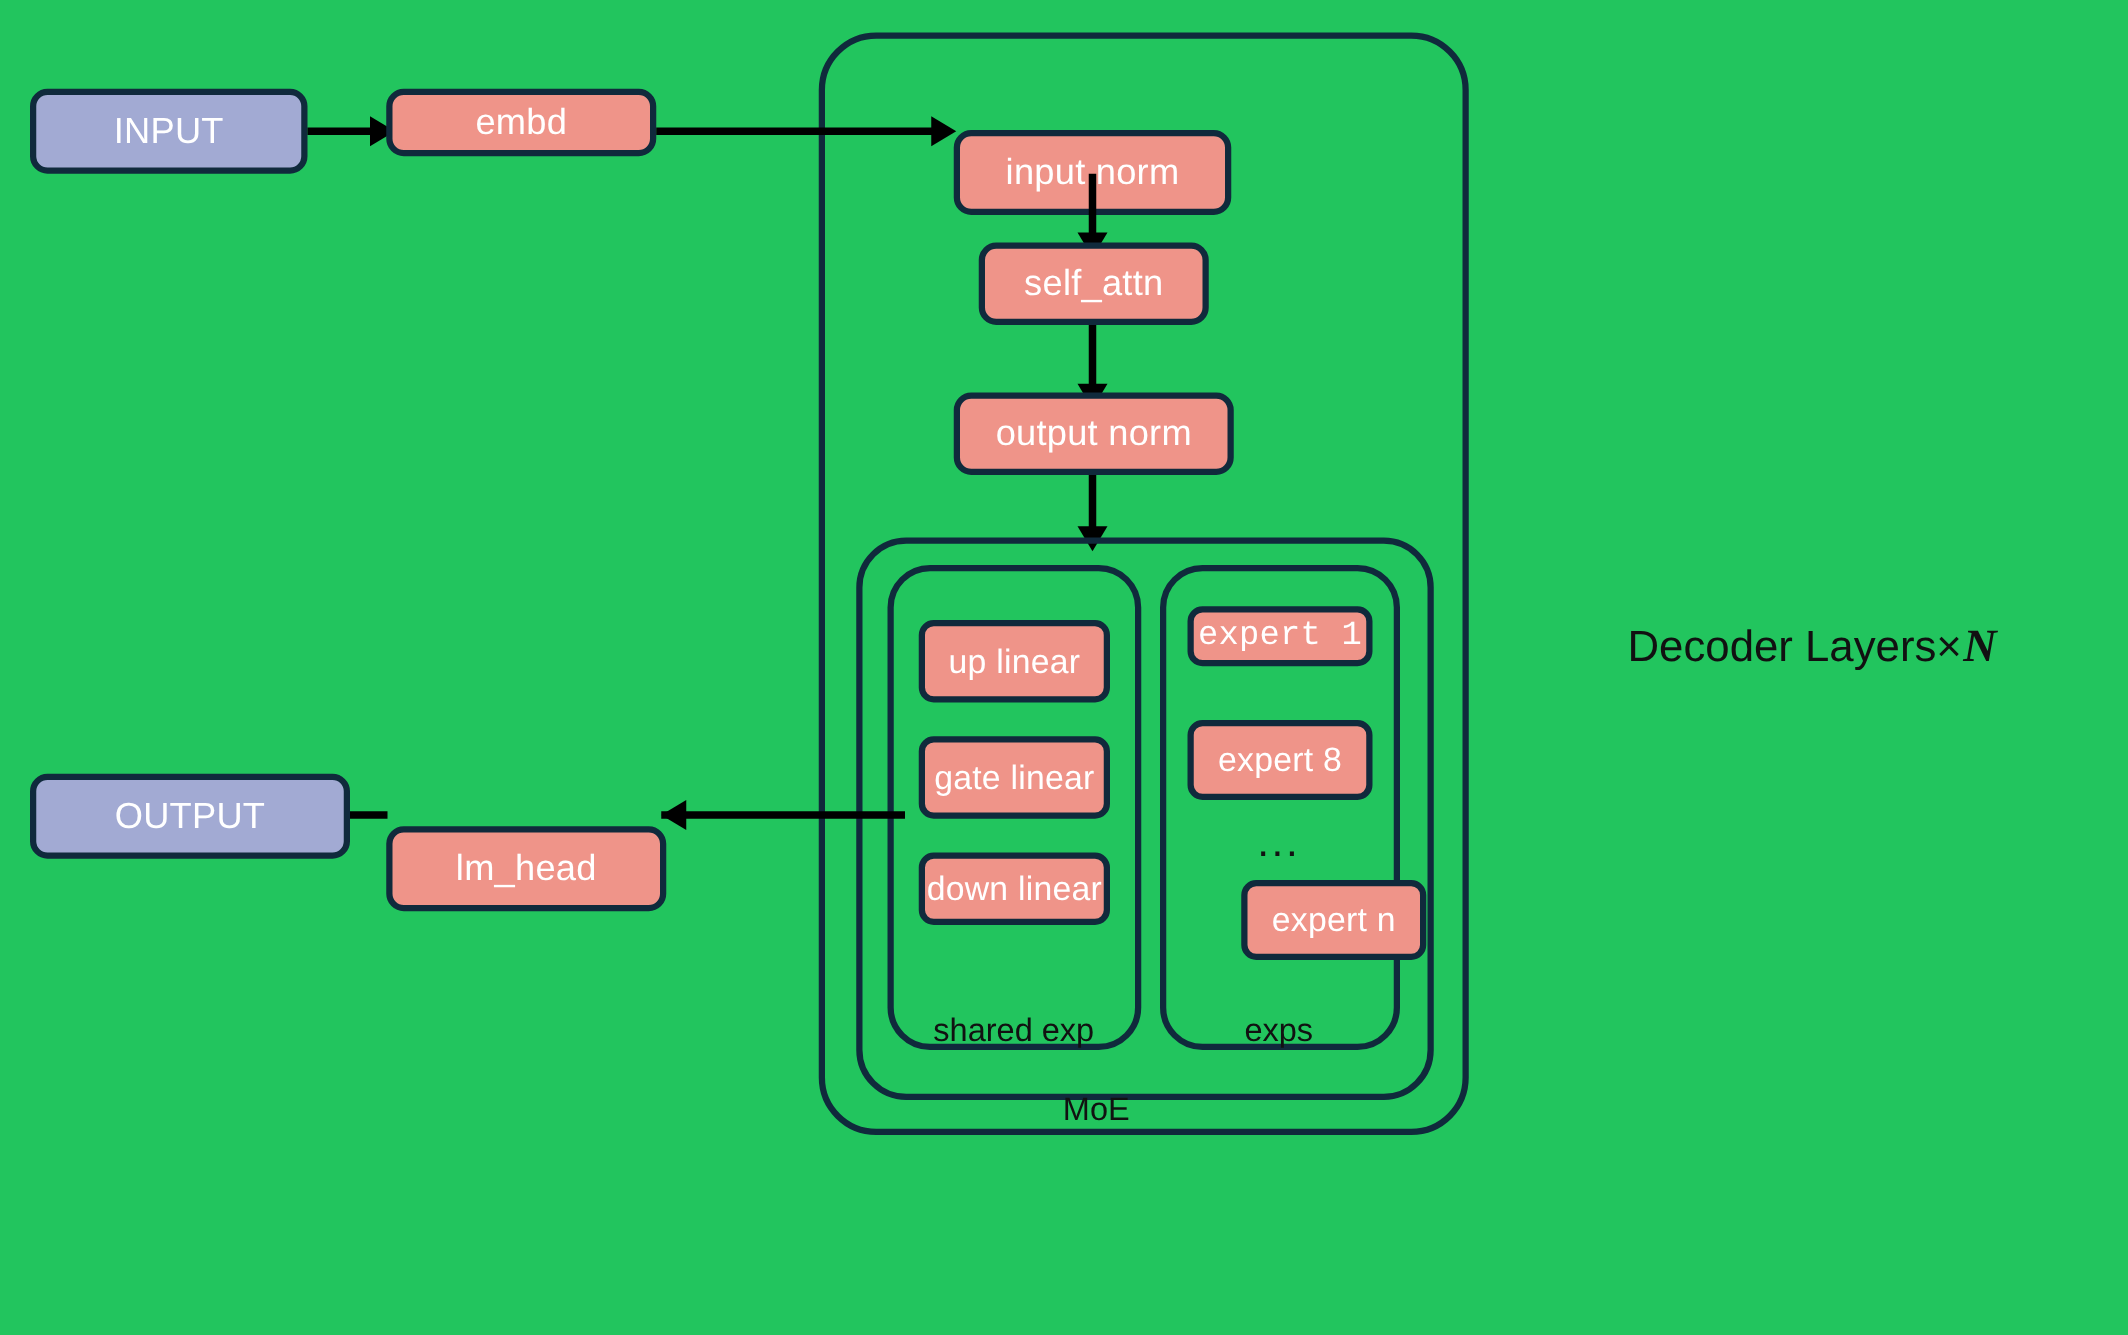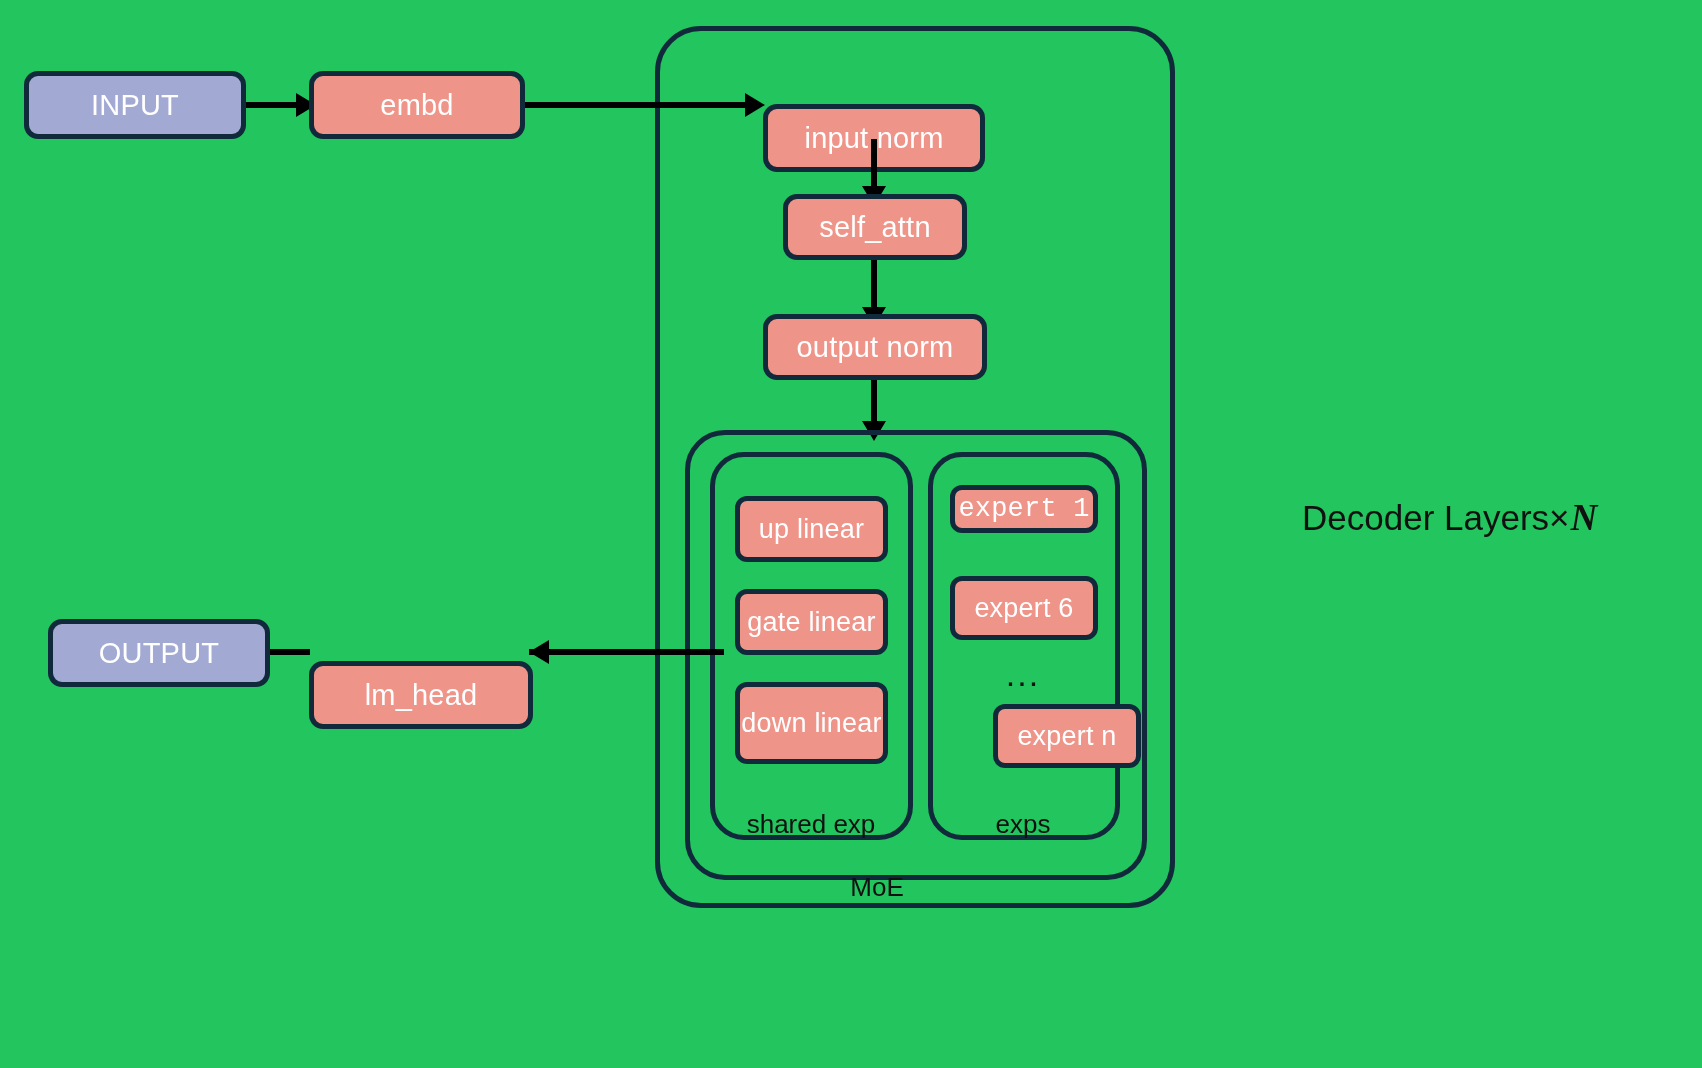--- a/index.html
+++ b/index.html
@@ -116,21 +116,21 @@
 
 <div id="canvas">
 
   <div class="container c-decoder" style="left:655px; top:26px; width:520px; height:882px;"></div>
 
   <div class="node blue" style="left:24px; top:71px; width:222px; height:68px;">INPUT</div>
 
   <div class="hline" style="left:246px; top:102px; width:52px;"></div>
   <div class="arrow right" style="left:296px; top:93px;"></div>
 
-  <div class="node salmon" style="left:309px; top:71px; width:216px; height:68px;">embd</div>
+  <div class="node salmon" style="left:309px; top:71px; width:216px; height:54px;">embd</div>
 
   <div class="hline" style="left:525px; top:102px; width:222px;"></div>
   <div class="arrow right" style="left:745px; top:93px;"></div>
 
   <div class="node salmon" style="left:763px; top:71px; width:222px; height:68px;margin-top:33px;">input norm</div>
 
   <div class="vline" style="left:871px; top:139px; height:50px;"></div>
   <div class="arrow down" style="left:862px; top:186px;"></div>
 
   <div class="node salmon" style="left:783px; top:194px; width:184px; height:66px;">self_attn</div>
@@ -144,43 +144,43 @@
   <div class="arrow down" style="left:862px; top:421px;"></div>
 
   <div class="container c-moe" style="left:685px; top:430px; width:462px; height:450px;"></div>
 
   <span class="label center" style="left:877px; top:850px;">MoE</span>
 
   <div class="container c-group" style="left:710px; top:452px; width:203px; height:388px;"></div>
 
   <div class="node salmon small" style="left:735px; top:496px; width:153px; height:66px;">up linear</div>
   <div class="node salmon small" style="left:735px; top:589px; width:153px; height:66px;">gate linear</div>
-  <div class="node salmon small" style="left:735px; top:682px; width:153px; height:82px;">down linear</div>
+  <div class="node salmon small" style="left:735px; top:682px; width:153px; height:58px;">down linear</div>
 
   <span class="label center" style="left:811px; top:787px;">shared exp</span>
 
   <div class="container c-group" style="left:928px; top:452px; width:192px; height:388px;"></div>
 
   <div class="node salmon small" style="left:950px; top:485px; width:148px; height:48px;font-family:Liberation Mono, monospace;">expert 1</div>
-  <div class="node salmon small" style="left:950px; top:576px; width:148px; height:64px;">expert 6</div>
+  <div class="node salmon small" style="left:950px; top:576px; width:148px; height:64px;">expert 8</div>
 
   <span class="dots" style="left:1023px; top:657px;">...</span>
 
   <div class="node salmon small" style="left:950px; top:704px; width:148px; height:64px;margin-left:43px;">expert n</div>
 
   <span class="label center" style="left:1023px; top:787px;">exps</span>
 
   <div class="hline" style="left:529px; top:649px; width:195px;"></div>
   <div class="arrow left" style="left:529px; top:640px;"></div>
 
   <div class="node salmon" style="left:309px; top:619px; width:224px; height:68px;margin-top:42px;">lm_head</div>
 
   <div class="hline" style="left:256px; top:649px; width:54px;"></div>
   <div class="arrow left" style="left:247px; top:640px;"></div>
 
-  <div class="node blue" style="left:24px; top:619px; width:222px; height:68px;margin-left:24px;">OUTPUT</div>
+  <div class="node blue" style="left:24px; top:619px; width:256px; height:68px;">OUTPUT</div>
 
   <div class="big-label" style="left:1302px; top:499px;">
     <span>Decoder Layers×</span>
       <span class="var">N</span>
   </div>
 
 </div>
 
 </body></html>

